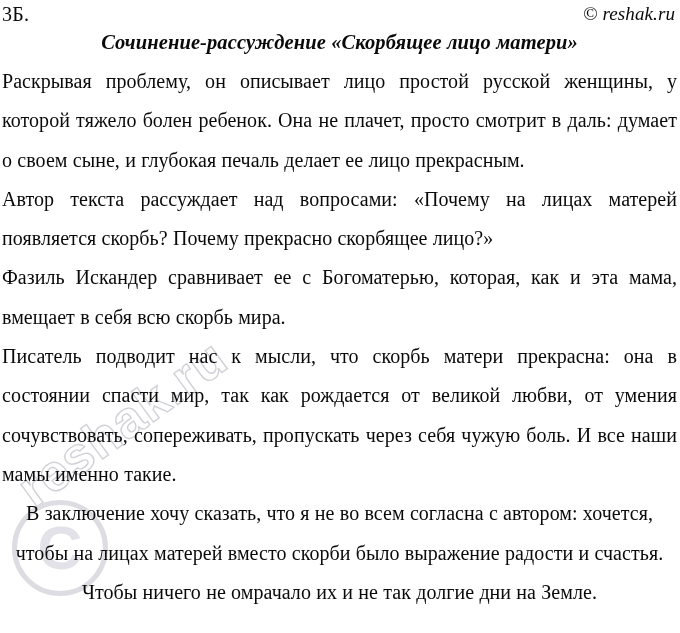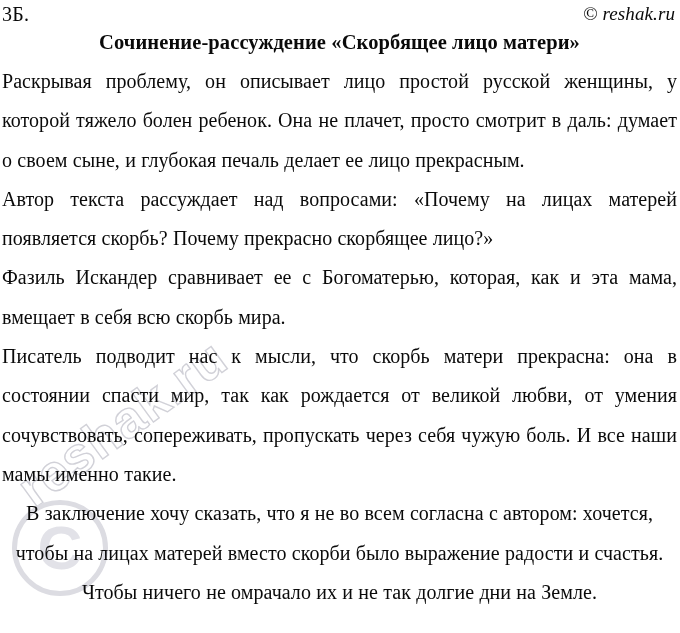--- a/index.html
+++ b/index.html
@@ -94,20 +94,21 @@
   }
   .credit {
     font-size: 19px;
     letter-spacing: .1px;
     padding-right: 2px;
     font-style: italic;
   }
 
   .essay-title {
     text-align: center;
+    font-style: italic;
     font-weight: bold;
     font-size: 20.5px;
     line-height: 26px;
     margin: 2px 0 7px 0;
     letter-spacing: .1px;
   }
 
   p.para {
     margin: 0;
     text-align: justify;

